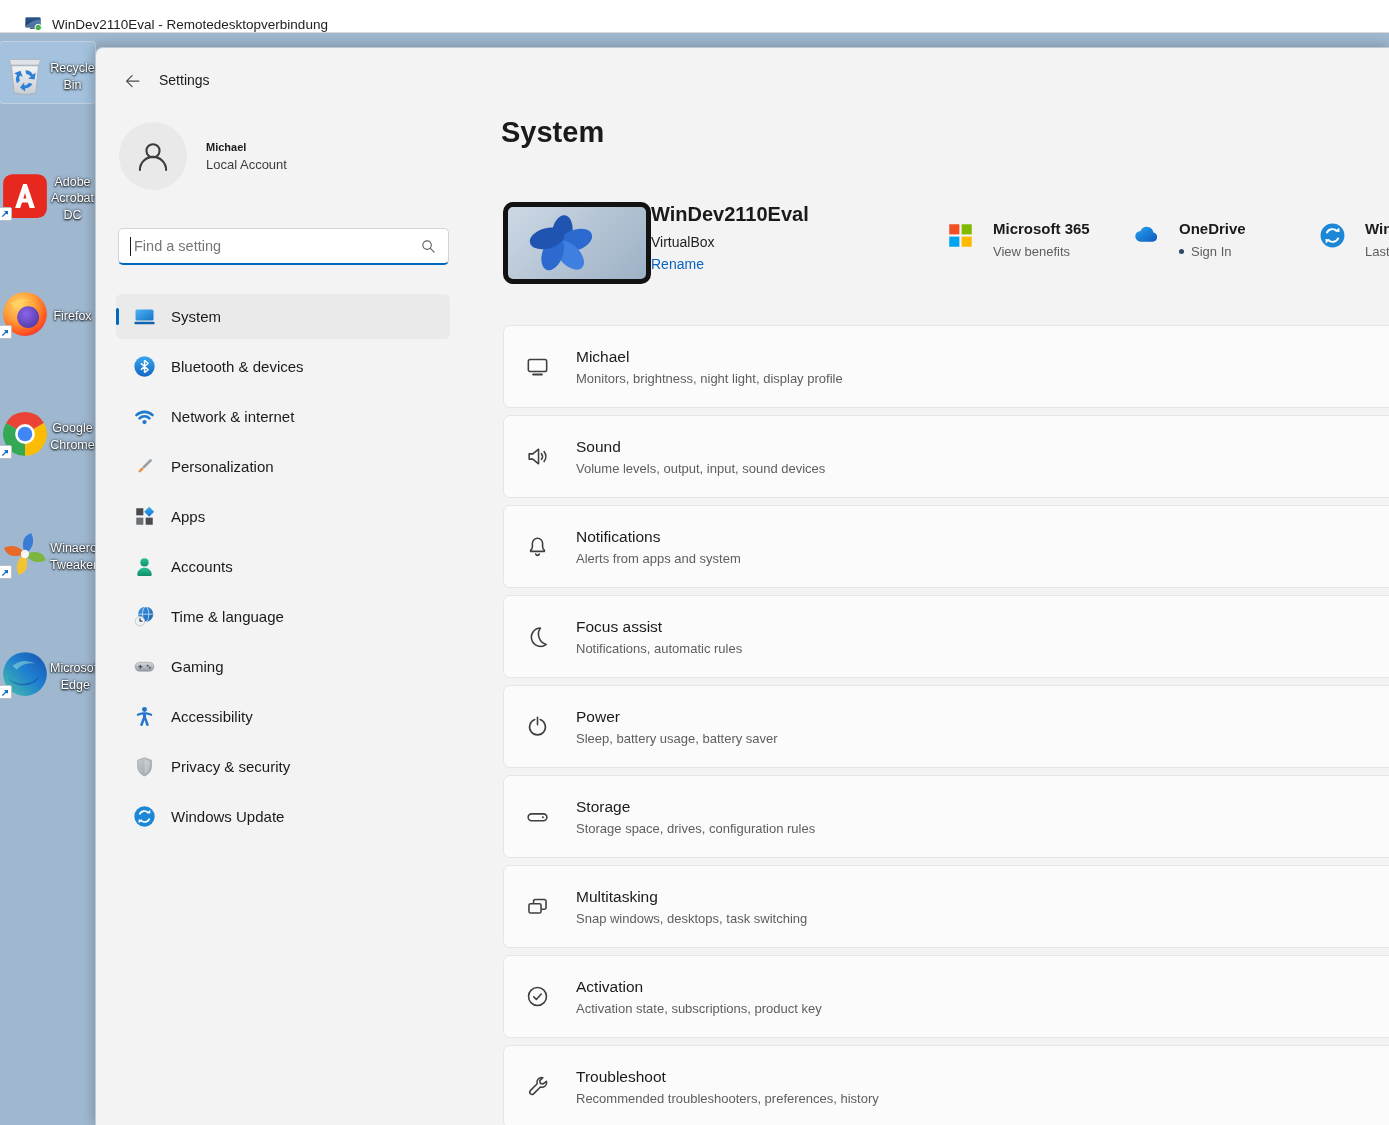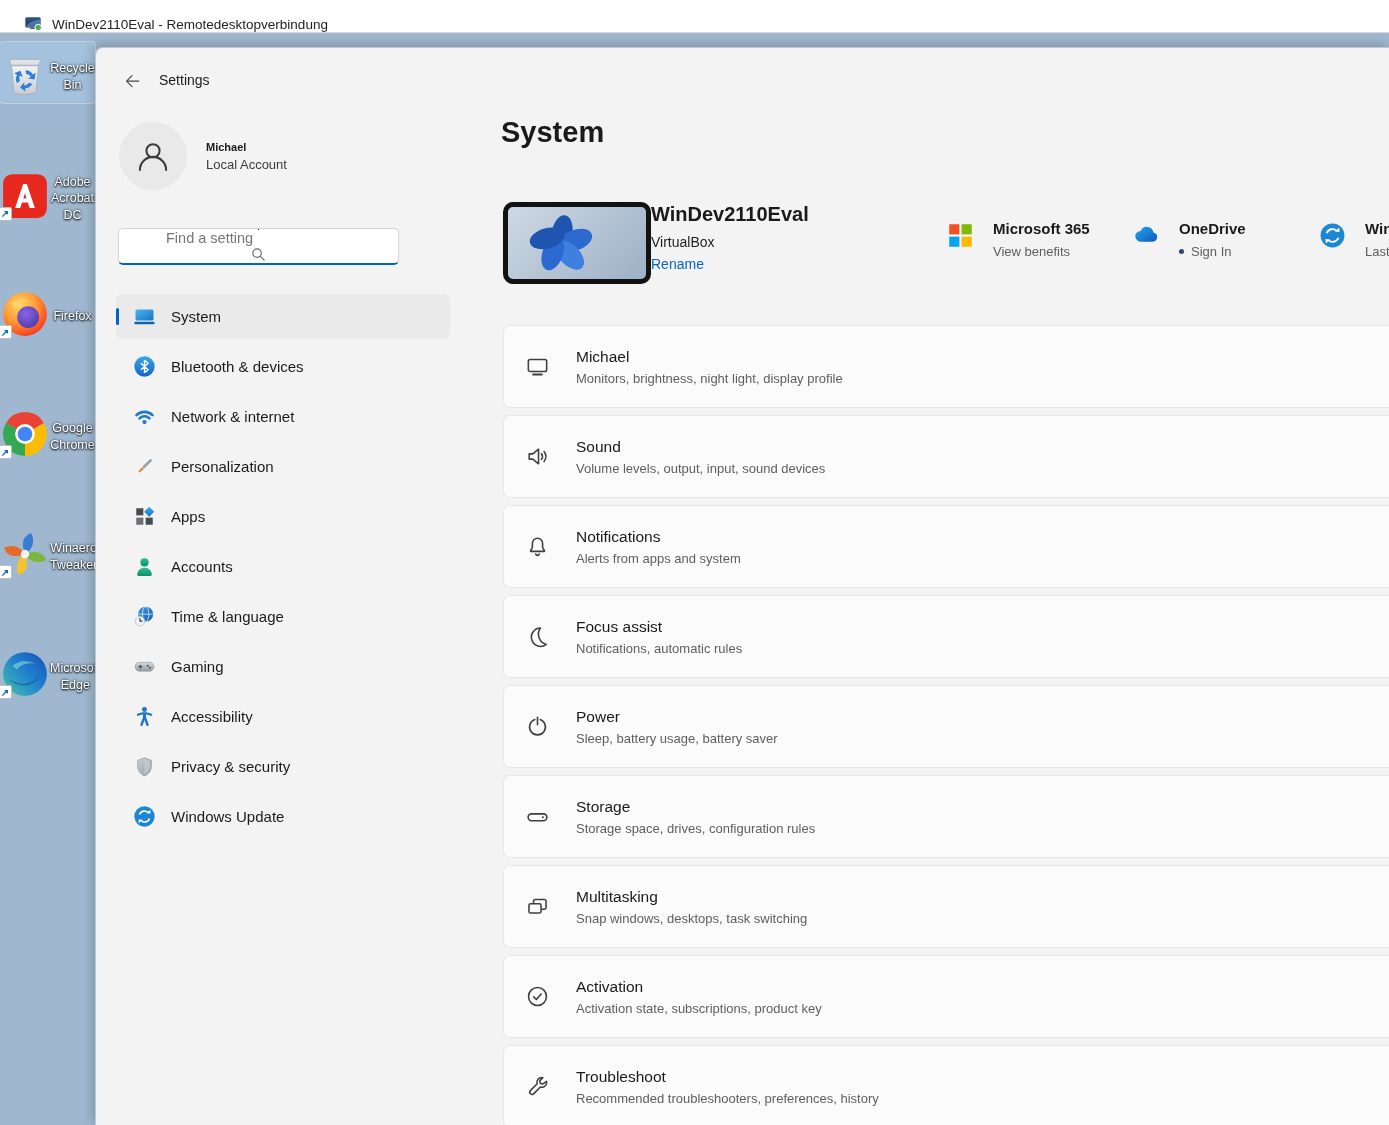--- a/index.html
+++ b/index.html
@@ -56,24 +56,24 @@
   .settings-title { position:absolute; left:63px; top:24px; font-size:14px; color:#1b1b1b; }
 
   .account { position:absolute; left:23px; top:74px; display:flex; align-items:center; }
   .avatar { width:68px; height:68px; border-radius:50%; background:#e9e9e9; display:flex; align-items:center; justify-content:center; }
   .avatar svg { width:42px; height:42px; }
   .account-text { margin-left:19px; }
   .account-name { font-size:11px; font-weight:bold; color:#1b1b1b; }
   .account-type { font-size:13px; color:#3d3d3d; margin-top:4px; }
 
   .search {
-    position:absolute; left:22px; top:180px; width:281px; height:37px;
+    position:absolute; left:22px; top:180px; width:331px; height:37px;
     background:#fff; border:1px solid #d4d4d4;
     border-bottom:2px solid var(--accent,#0067c0);
-    border-radius:5px; display:flex; align-items:center; padding:0 11px;flex-direction:column;
+    border-radius:5px; display:flex; align-items:center; padding:0 11px;
   }
   .text-cursor { width:1px; height:19px; background:#1a1a1a; margin-right:1px; }
   .search input { flex:1; border:none; outline:none; background:transparent; font-size:14.5px; font-family:inherit; color:#1b1b1b; padding-left:2px; }
   .search input::placeholder { color:#767676; }
   .search-icon svg { width:17px; height:17px; color:#5f5f5f; }
 
   .nav { position:absolute; left:20px; top:246px; width:334px; display:flex; flex-direction:column; gap:5px; }
   .nav-item { position:relative; height:45px; border-radius:6px; display:flex; align-items:center; padding-left:17px; cursor:pointer; }
   .nav-item[data-selected="true"] { background:var(--selected-nav-bg,#eaeaea); }
   .nav-item[data-selected="true"]::before {

